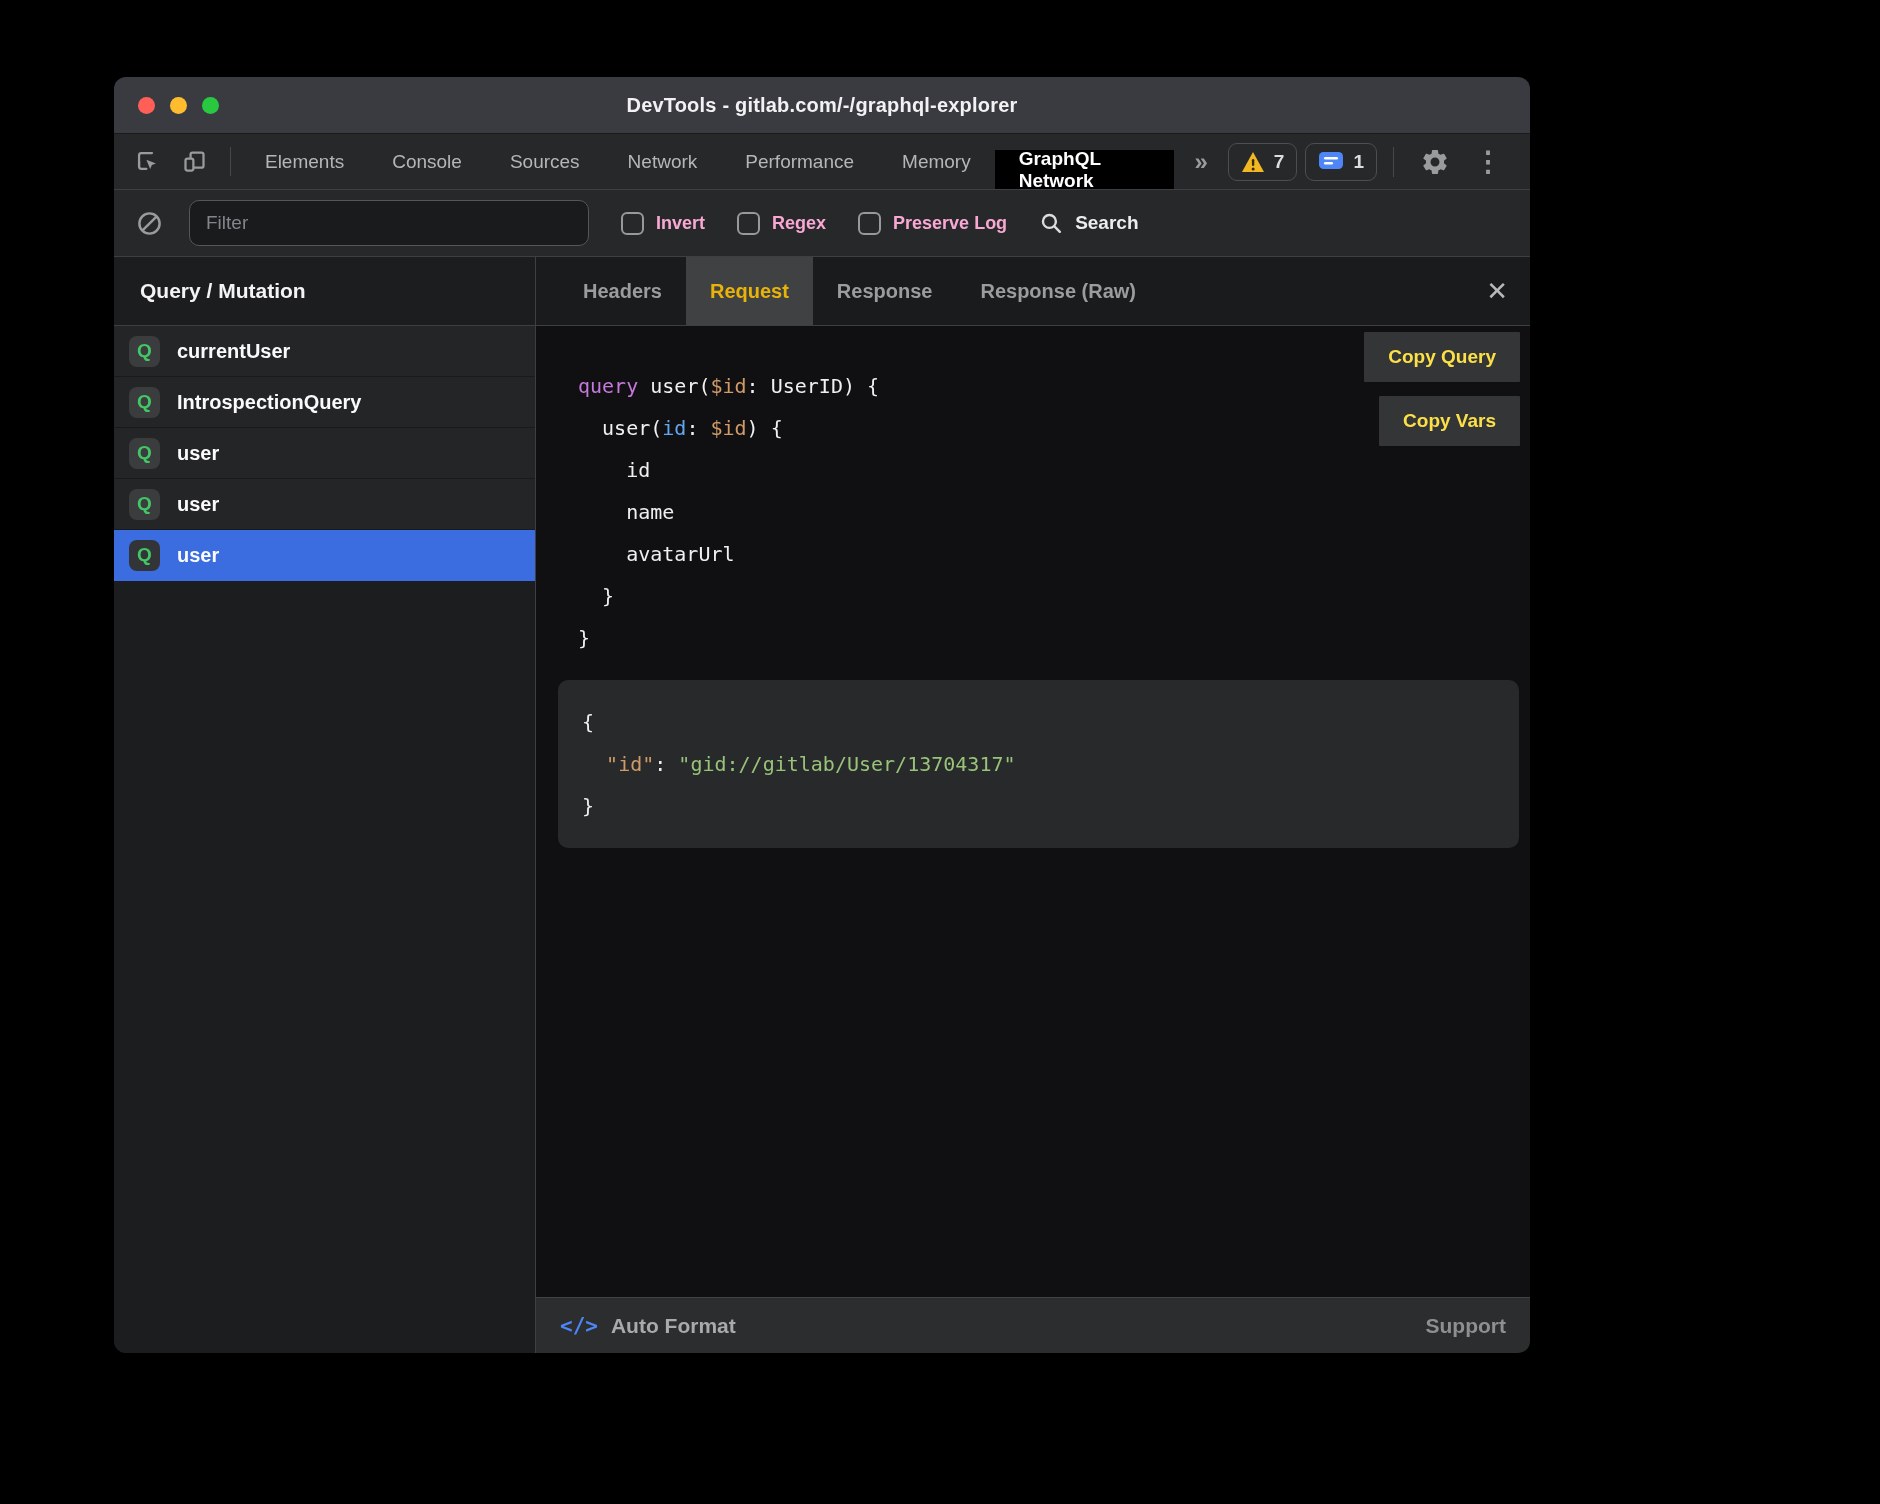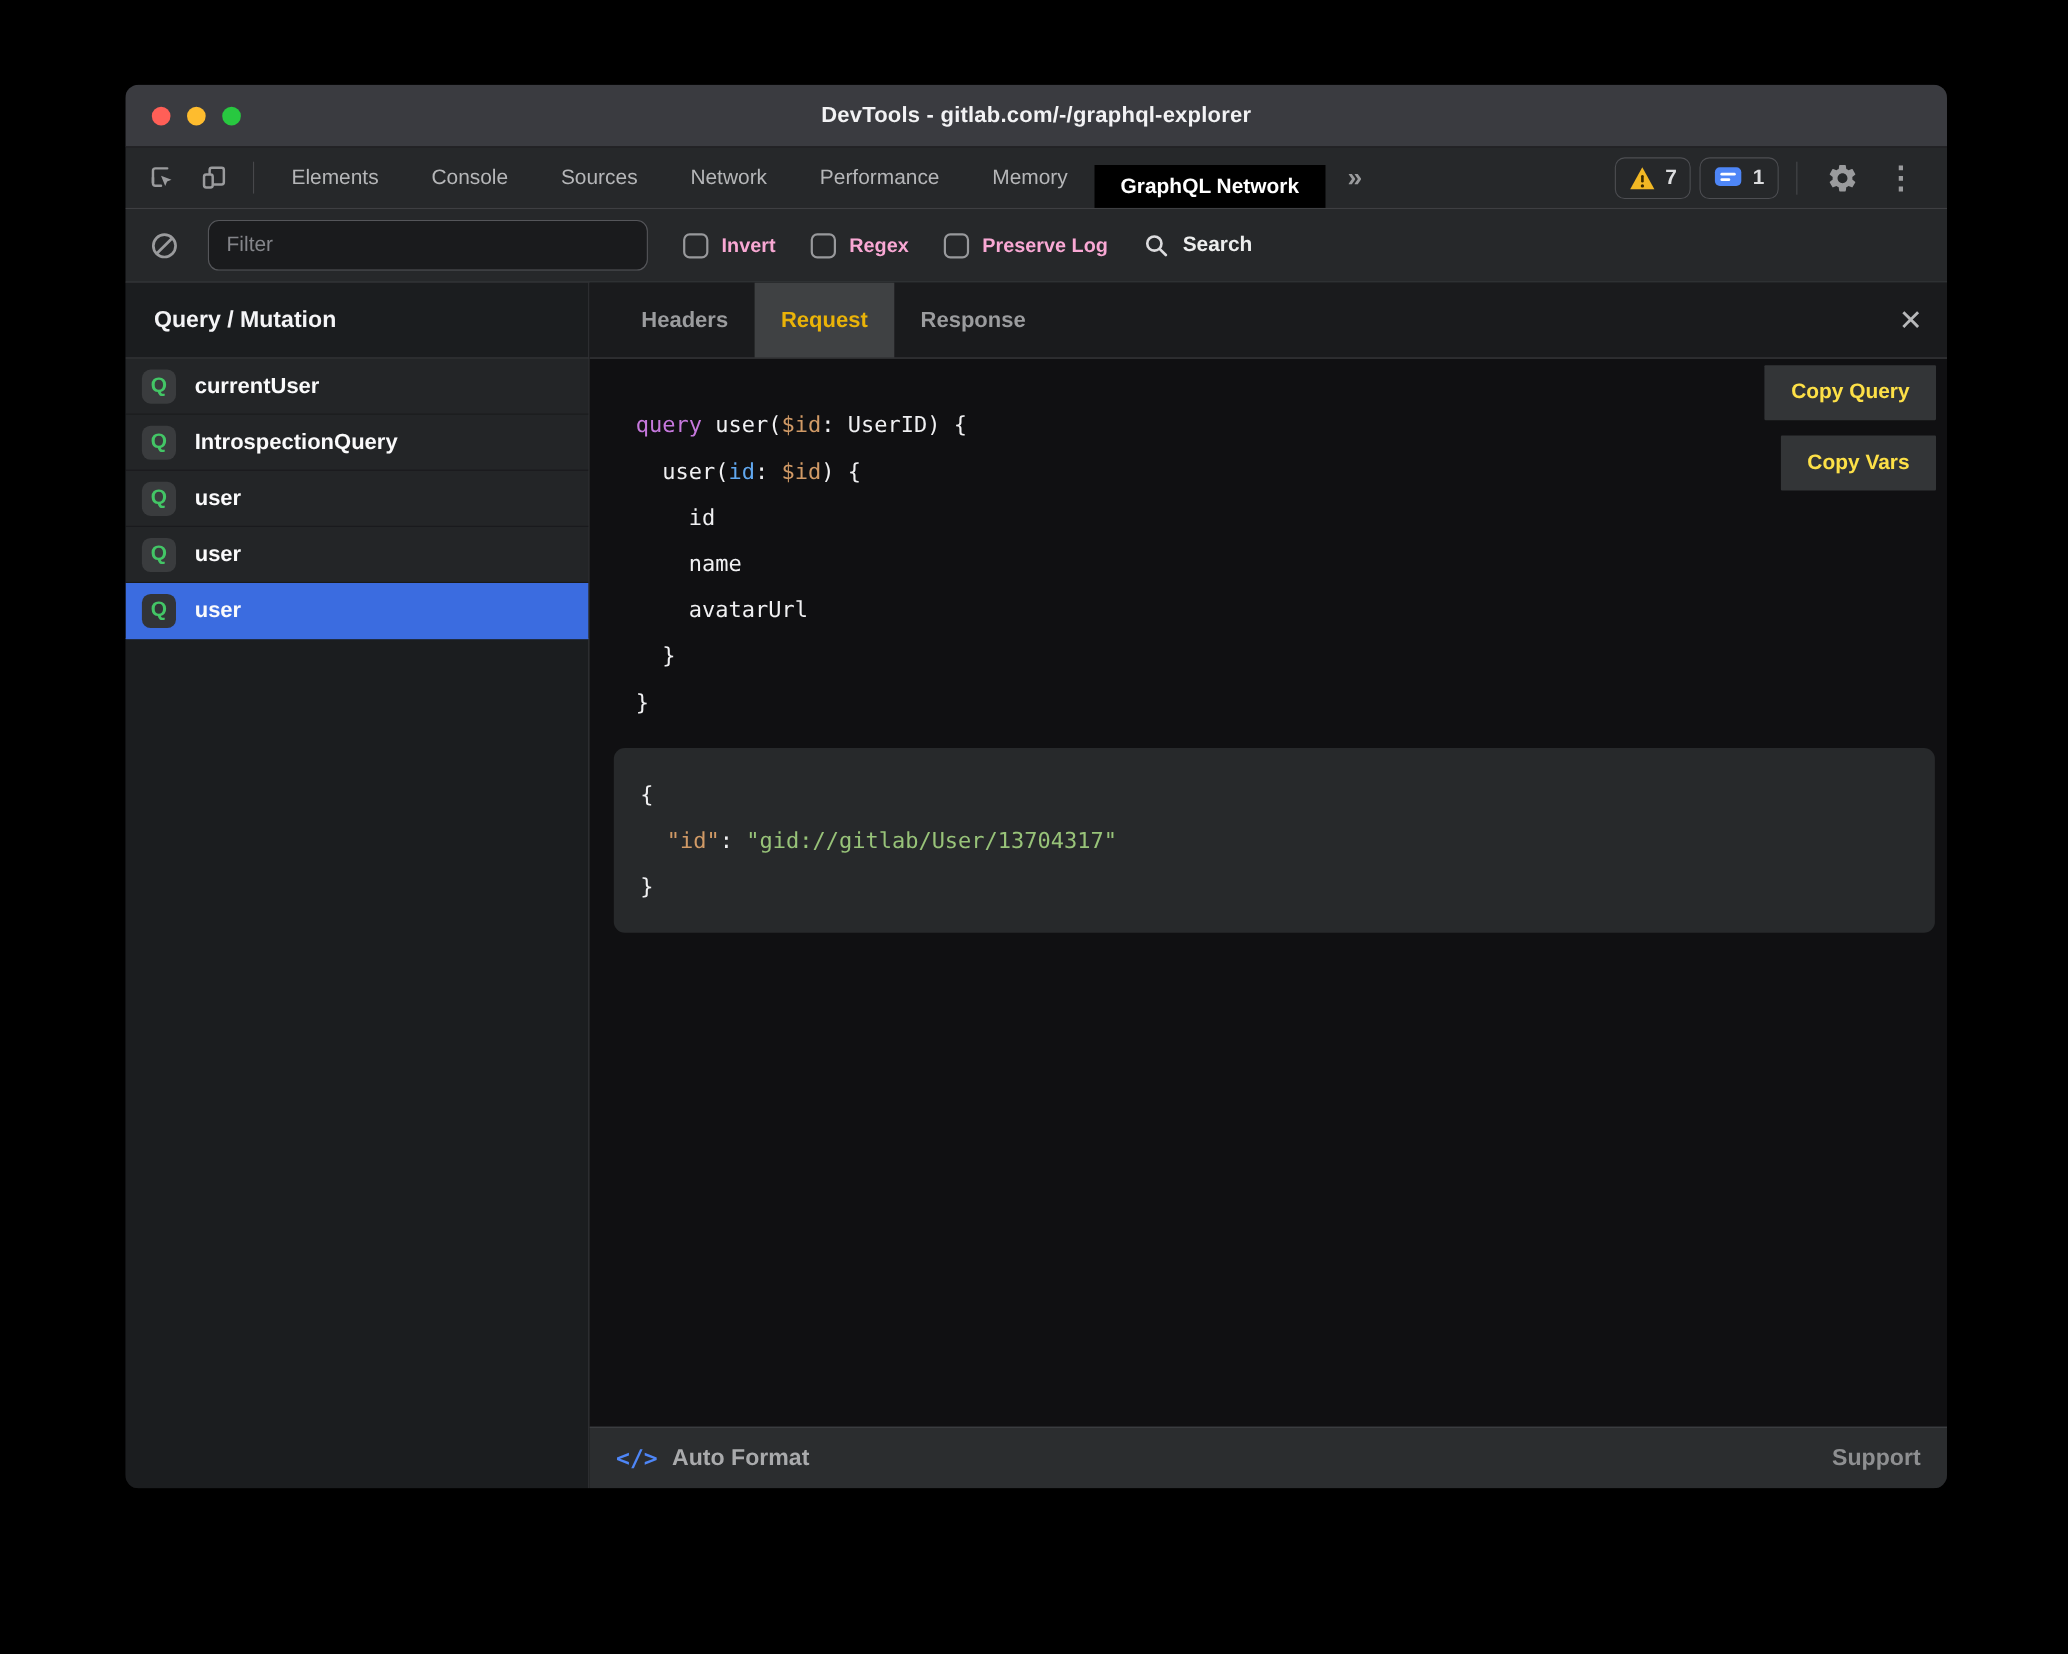--- a/index.html
+++ b/index.html
@@ -1,19 +1,19 @@
 <!DOCTYPE html>
 <html><head>
 <meta charset="utf-8">
 <style>
   * { margin:0; padding:0; box-sizing:border-box; }
   html,body { width:1880px; height:1504px; background:#000; overflow:hidden;
               font-family:"Liberation Sans", sans-serif; }
 
-  .window { position:absolute; left:114px; top:77px; width:1656px; height:1276px;
+  .window { position:absolute; left:114px; top:77px; width:1416px; height:1276px;
             background:#111113; border-radius:12px; overflow:hidden;
             display:flex; flex-direction:column; }
 
   
   .titlebar { height:57px; flex:0 0 auto; background:#3a3b40; position:relative;
               display:flex; align-items:center; justify-content:center;
               border-bottom:1px solid #1a1a1c; }
   .traffic { position:absolute; left:24px; top:0; height:100%; display:flex; align-items:center; gap:15px; }
   .light { width:17px; height:17px; border-radius:50%; }
   .light.red { background:#ff5f57; } .light.yellow { background:#febc2e; } .light.green { background:#28c840; }
@@ -228,20 +228,21 @@
             <span class="side-label">user</span>
           </div>
         </div>
     </div>
 
     <div class="detail">
       <div class="subtabs">
         <div class="subtab">Headers</div>
           <div class="subtab active">Request</div>
           <div class="subtab">Response</div>
+          <div class="subtab">Response (Raw)</div>
           <span class="close-btn">✕</span>
       </div>
 
       <div class="request-pane">
         <div class="copy-buttons">
           <button class="copy-btn">Copy Query</button>
           <button class="copy-btn">Copy Vars</button>
         </div>
         <div class="query-block">
             <div class="code-line"><span class="tok-keyword">query</span><span class="tok-plain"> user(</span><span class="tok-variable">$id</span><span class="tok-plain">: UserID) {</span></div>

